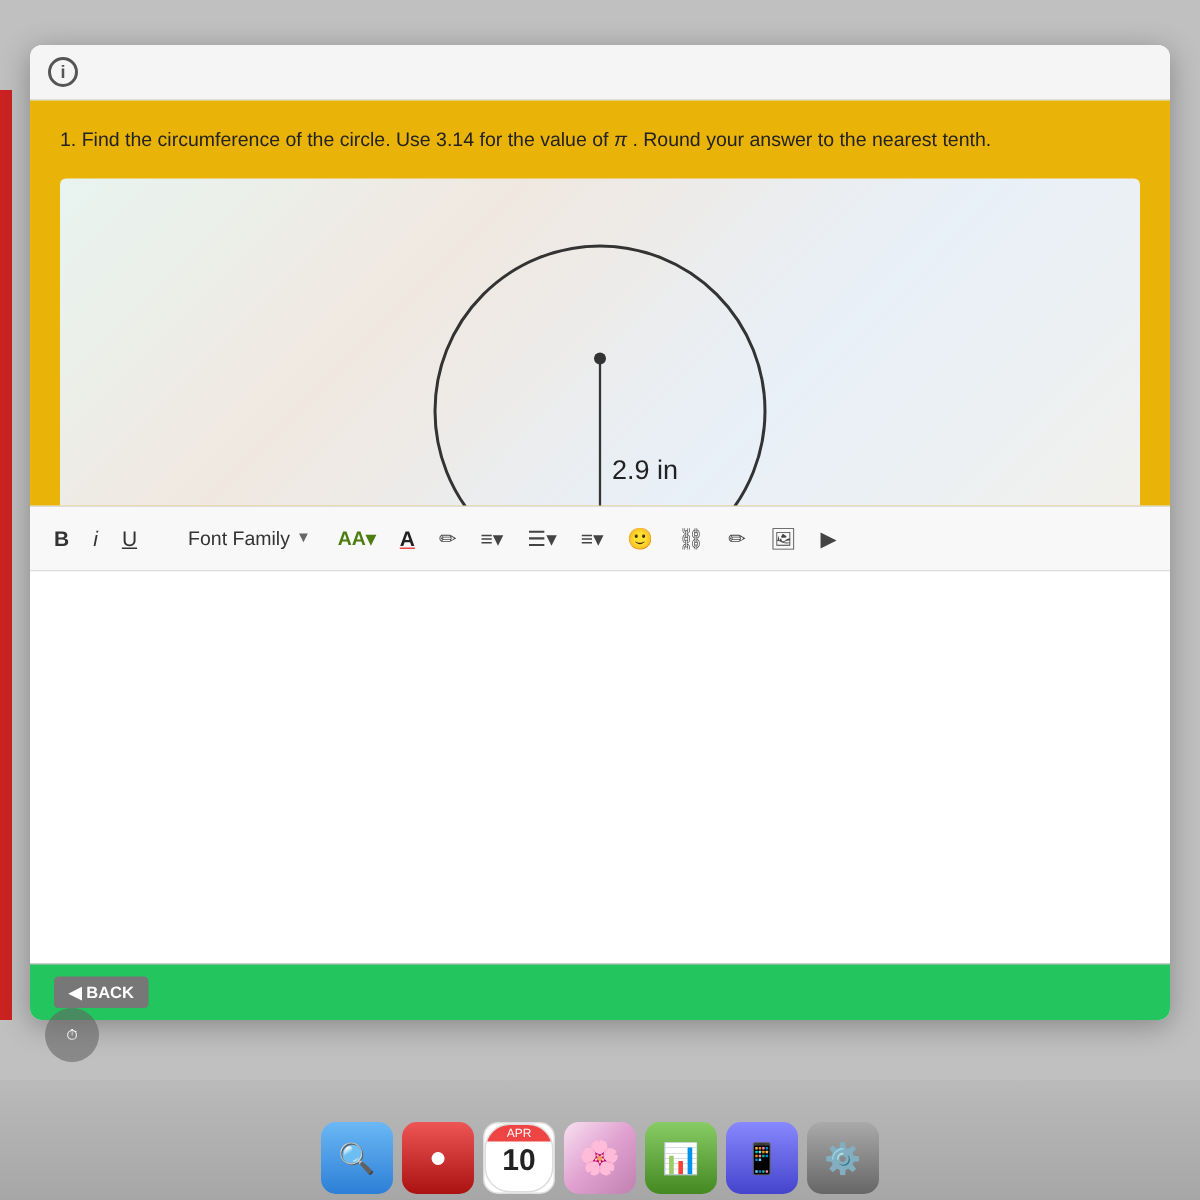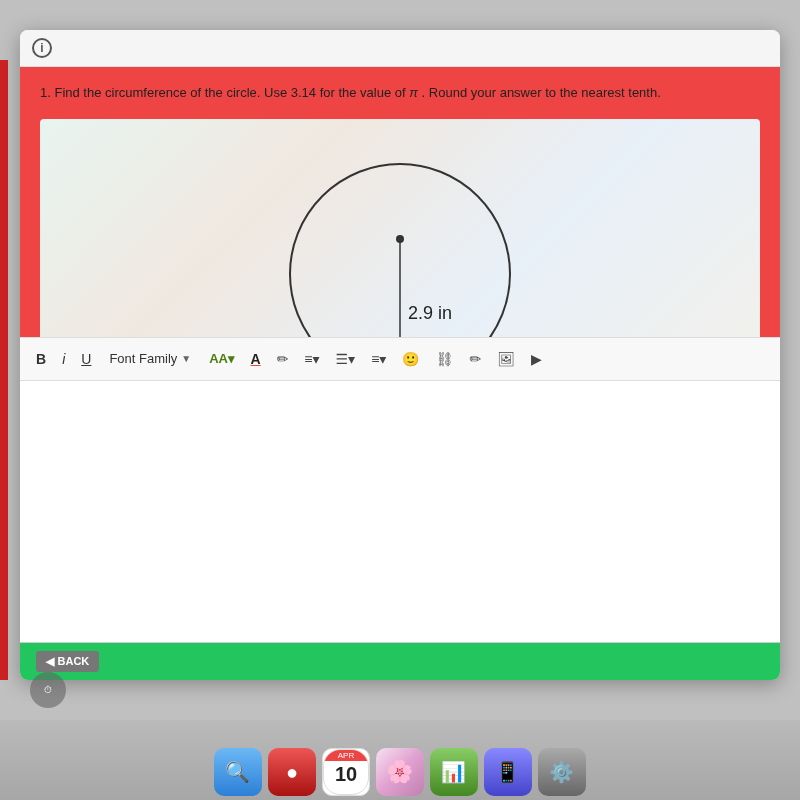--- a/index.html
+++ b/index.html
@@ -46,21 +46,21 @@
       justify-content: center;
       font-size: 12px;
       font-weight: bold;
       color: #555;
       cursor: pointer;
     }
 
     
     .content-area {
       flex: 1;
-      background: #ef4444;
+      background: #eab308;
       padding: 16px 20px;
       overflow: hidden;
       position: relative;
     }
 
     .question-text {
       font-size: 13px;
       color: #222;
       margin-bottom: 16px;
       line-height: 1.5;
@@ -134,20 +134,21 @@
       display: flex;
       align-items: center;
       gap: 4px;
       cursor: pointer;
       padding: 2px 6px;
       border-radius: 3px;
       font-size: 13px;
       color: #333;
       background: none;
       border: none;
+      margin-left: 16px;
     }
 
     .dropdown-arrow {
       font-size: 10px;
       color: #666;
     }
 
     .toolbar-icon {
       font-size: 14px;
       color: #444;

